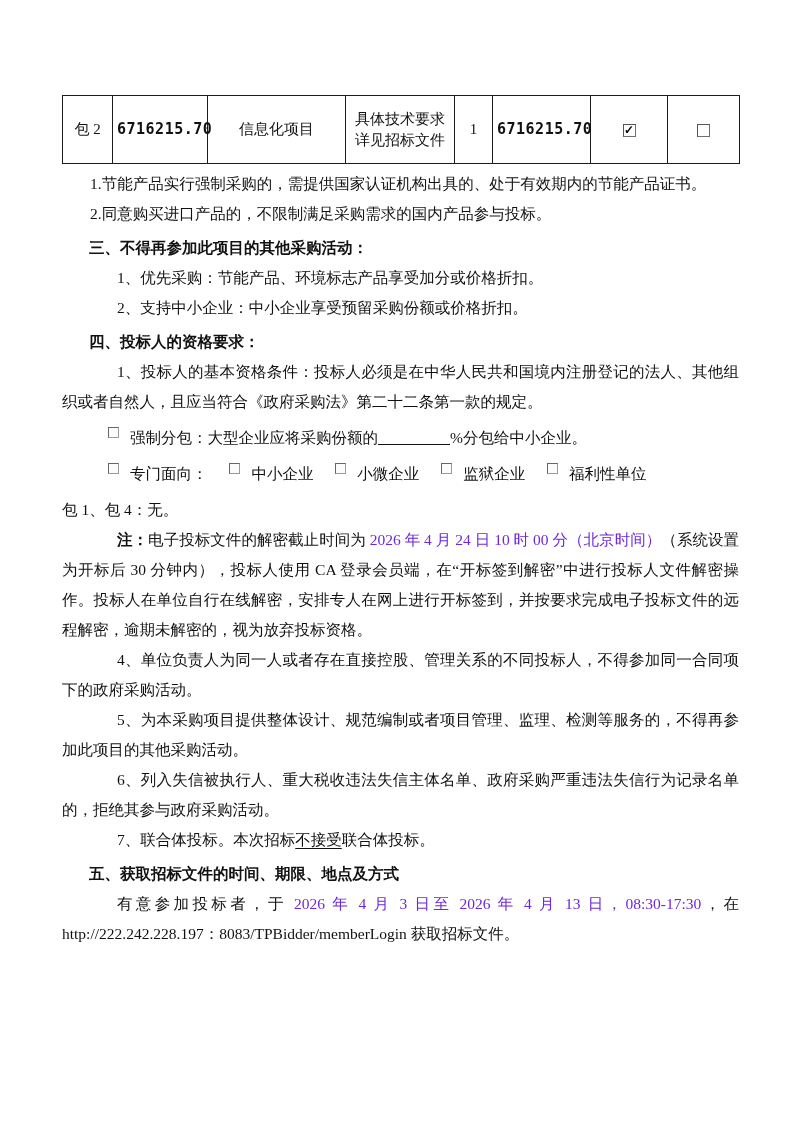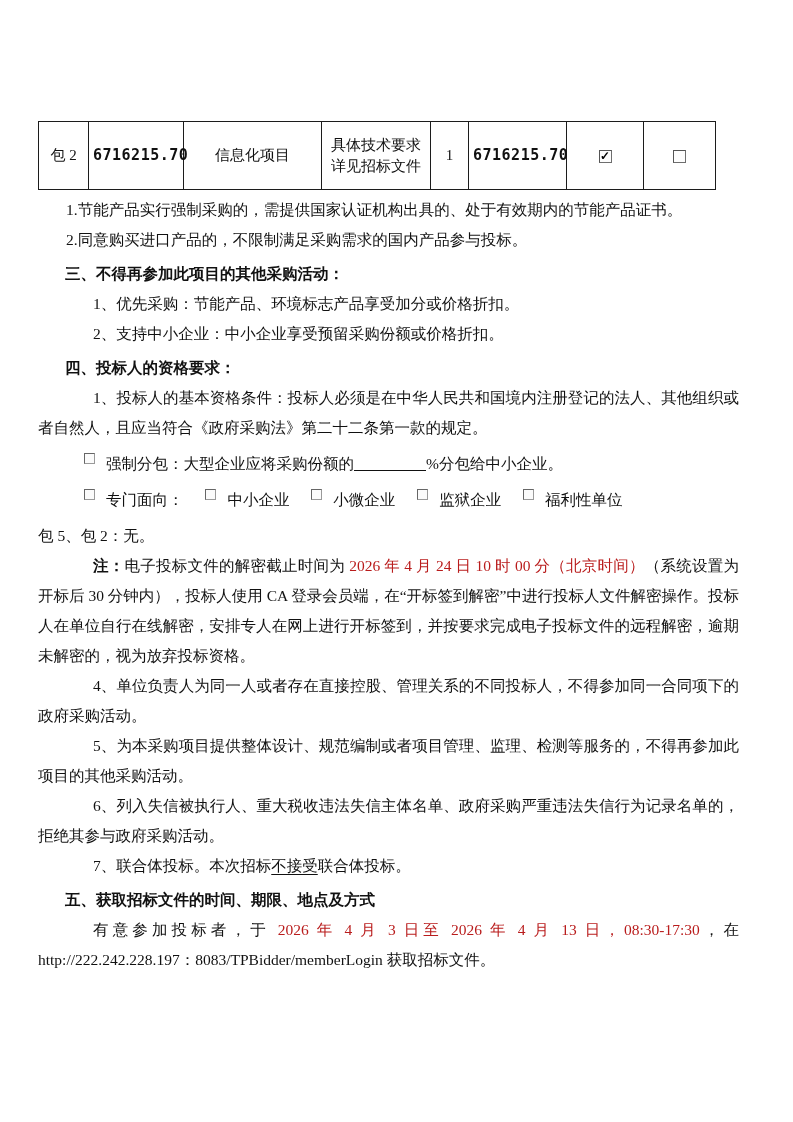--- a/index.html
+++ b/index.html
@@ -6,21 +6,21 @@
   html,body { background:#ffffff; }
   .page {
     position:relative;
     width:793px; height:1122px;
     margin:0 auto;
     background:#ffffff;
     font-family:"Liberation Serif", serif;
     color:#111;
     overflow:hidden;
   }
-  .content { padding:95px 54px 0 38px;margin-top:26px; }
+  .content { padding:95px 54px 0 62px; }
 
   
   table.lot-table { border-collapse:collapse; table-layout:fixed; width:677px; }
   table.lot-table td {
     border:1px solid #1c1c1c;
     height:68px;
     text-align:center; vertical-align:middle;
     font-size:15px; line-height:21px;
     padding:2px 4px;
   }
@@ -35,21 +35,21 @@
     font-size:12px; font-weight:700; line-height:13px; color:#000;
     vertical-align:middle;
   }
 
   
   .doc { margin-top:5px; font-size:15.5px; line-height:30px; }
   .doc p { text-align:justify; text-justify:inter-ideograph; }
   .note-line { text-indent:28px; }
   .hd { font-weight:700; text-indent:27px; margin-top:4px; font-size:15.5px; }
   .item { text-indent:55px; }
-  .red { color:#b91c1c; }
+  .red { color:#6d28d9; }
   .u { text-decoration:underline; text-underline-offset:3px; }
   .b { font-weight:700; }
 
   .cb-row { margin:6px 0; padding-left:46px; text-indent:0; }
   .cb-row .cbx-sm {
     display:inline-block; width:11px; height:11px;
     border:1px solid #9a9a9a;
     border-top-color:#666; border-left-color:#666;
     background:#fbfbfb;
     vertical-align:5px; margin-right:11px;
@@ -113,21 +113,21 @@
       </p>
 
       <p class="cb-row">
         <span class="cbx-sm"></span><span>专门面向：</span>
         <span class="cb-opt"><span class="cbx-sm"></span><span>中小企业</span></span>
         <span class="cb-opt"><span class="cbx-sm"></span><span>小微企业</span></span>
         <span class="cb-opt"><span class="cbx-sm"></span><span>监狱企业</span></span>
         <span class="cb-opt"><span class="cbx-sm"></span><span>福利性单位</span></span>
       </p>
 
-      <p>包 5、包 2：无。</p>
+      <p>包 1、包 4：无。</p>
 
       <p class="item"><span class="b">注：</span><span>电子投标文件的解密截止时间为 </span><span class="red">2026 年 4 月 24 日 10 时 00 分（北京时间）</span><span>（系统设置为开标后 30 分钟内），投标人使用 CA 登录会员端，在“开标签到解密”中进行投标人文件解密操作。投标人在单位自行在线解密，安排专人在网上进行开标签到，并按要求完成电子投标文件的远程解密，逾期未解密的，视为放弃投标资格。</span></p>
 
       <p class="item">4、单位负责人为同一人或者存在直接控股、管理关系的不同投标人，不得参加同一合同项下的政府采购活动。</p>
       <p class="item">5、为本采购项目提供整体设计、规范编制或者项目管理、监理、检测等服务的，不得再参加此项目的其他采购活动。</p>
       <p class="item">6、列入失信被执行人、重大税收违法失信主体名单、政府采购严重违法失信行为记录名单的，拒绝其参与政府采购活动。</p>
 
       <p class="item"><span>7、联合体投标。本次招标</span><span class="u">不接受</span><span>联合体投标。</span></p>
 
       <p class="hd">五、获取招标文件的时间、期限、地点及方式</p>

